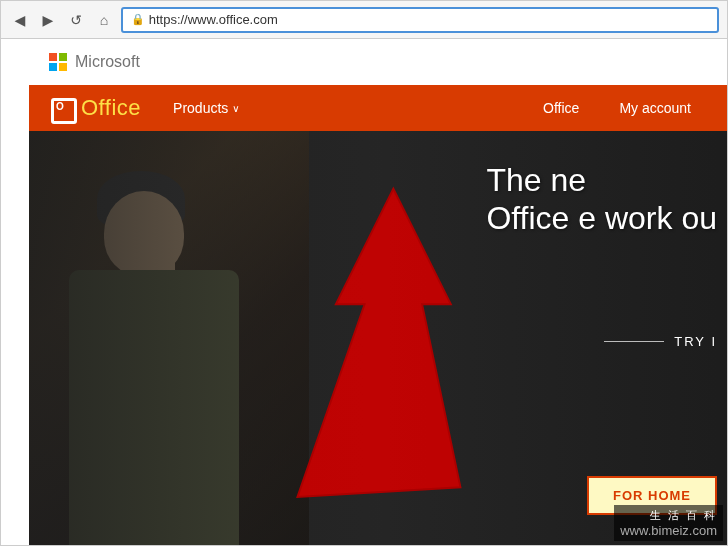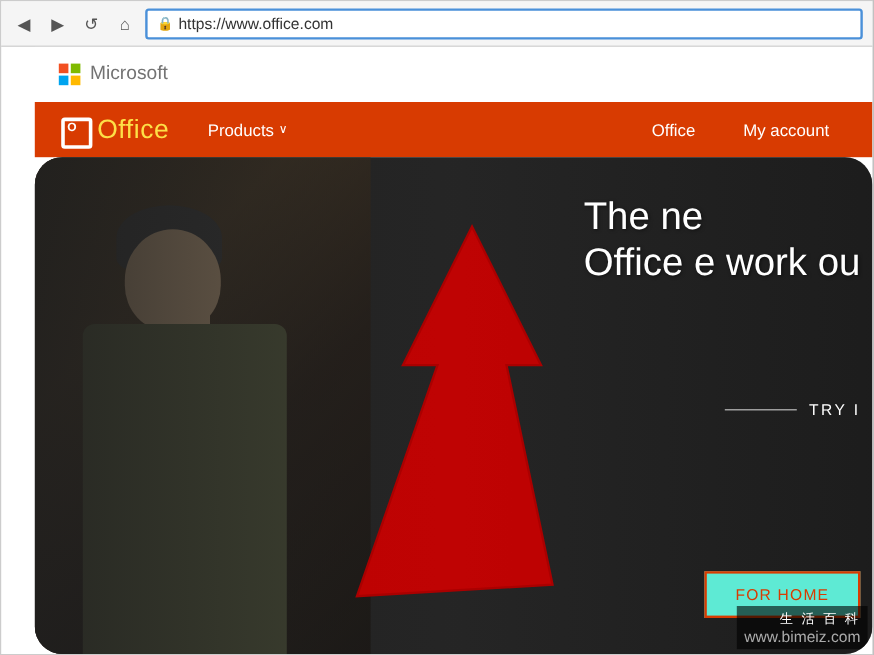--- a/index.html
+++ b/index.html
@@ -44,21 +44,21 @@
 
     .office-title { color: #fde047; font-size: 22px; font-weight: 400; letter-spacing: 0.5px; }
 
     .nav-items { display: flex; align-items: center; flex: 1; }
     .nav-item { color: white; font-size: 14px; padding: 0 20px; height: 32px; display: flex; align-items: center; cursor: pointer; gap: 4px; }
     .nav-chevron { font-size: 10px; }
 
     .nav-spacer { flex: 1; }
 
     
-    .hero { flex: 1; position: relative; overflow: hidden; background: #2a2a2a; border-radius: 23px; }
+    .hero { flex: 1; position: relative; overflow: hidden; background: #2a2a2a; }
 
     .hero-image-overlay { position: absolute; inset: 0; background: linear-gradient(to right, rgba(30,30,30,0.85) 0%, rgba(30,30,30,0.4) 50%, rgba(20,20,20,0.6) 100%); }
 
     
     .person-area { position: absolute; left: 0; top: 0; width: 280px; height: 100%; overflow: hidden; }
     .person-bg { width: 100%; height: 100%; background: linear-gradient(135deg, #3a3020 0%, #4a3a25 30%, #2a2018 60%, #1a1510 100%); }
 
     
     .person-figure { position: absolute; bottom: 0; left: 20px; width: 220px; height: 95%; }
     .person-head { position: absolute; top: 10%; left: 55px; width: 80px; height: 85px; background: #c8a882; border-radius: 50% 50% 45% 45%; }
@@ -66,21 +66,21 @@
     .person-body { position: absolute; top: 30%; left: 20px; width: 170px; height: 70%; background: #5a6040; border-radius: 10px 10px 0 0; }
     .person-neck { position: absolute; top: 26%; left: 88px; width: 38px; height: 30px; background: #c8a882; }
 
     
     .hero-text { position: absolute; right: 10px; top: 30px; color: white; text-align: left; }
     .hero-headline { font-size: 32px; font-weight: 200; line-height: 1.2; text-shadow: 1px 1px 3px rgba(0,0,0,0.5); }
 
     .try-label { position: absolute; right: 10px; top: 155px; color: white; font-size: 13px; letter-spacing: 2px; display: flex; align-items: center; gap: 10px; margin-top: 48px; }
     .try-line { width: 60px; height: 1px; background: white; opacity: 0.7; }
 
-    .for-home-btn { position: absolute; right: 10px; bottom: 30px; background: #5eead4; color: #d83b01; border: 2px solid #d83b01; padding: 10px 24px; font-size: 13px; font-weight: 400; letter-spacing: 1px; cursor: pointer; }
+    .for-home-btn { position: absolute; right: 10px; bottom: 30px; background: #fef9c3; color: #d83b01; border: 2px solid #d83b01; padding: 10px 24px; font-size: 13px; font-weight: 700; letter-spacing: 1px; cursor: pointer; }
 
     
     .arrow-overlay { position: absolute; top: 0; left: 0; width: 100%; height: 100%; pointer-events: none; }
 
     
     .watermark { position: absolute; bottom: 4px; right: 4px; background: rgba(0,0,0,0.6); color: white; font-size: 9px; padding: 3px 6px; display: flex; flex-direction: column; align-items: flex-end; }
     .watermark-main { font-size: 11px; letter-spacing: 2px; }
     .watermark-url { font-size: 13px; color: #aaa; }
   </style>
 </head>

